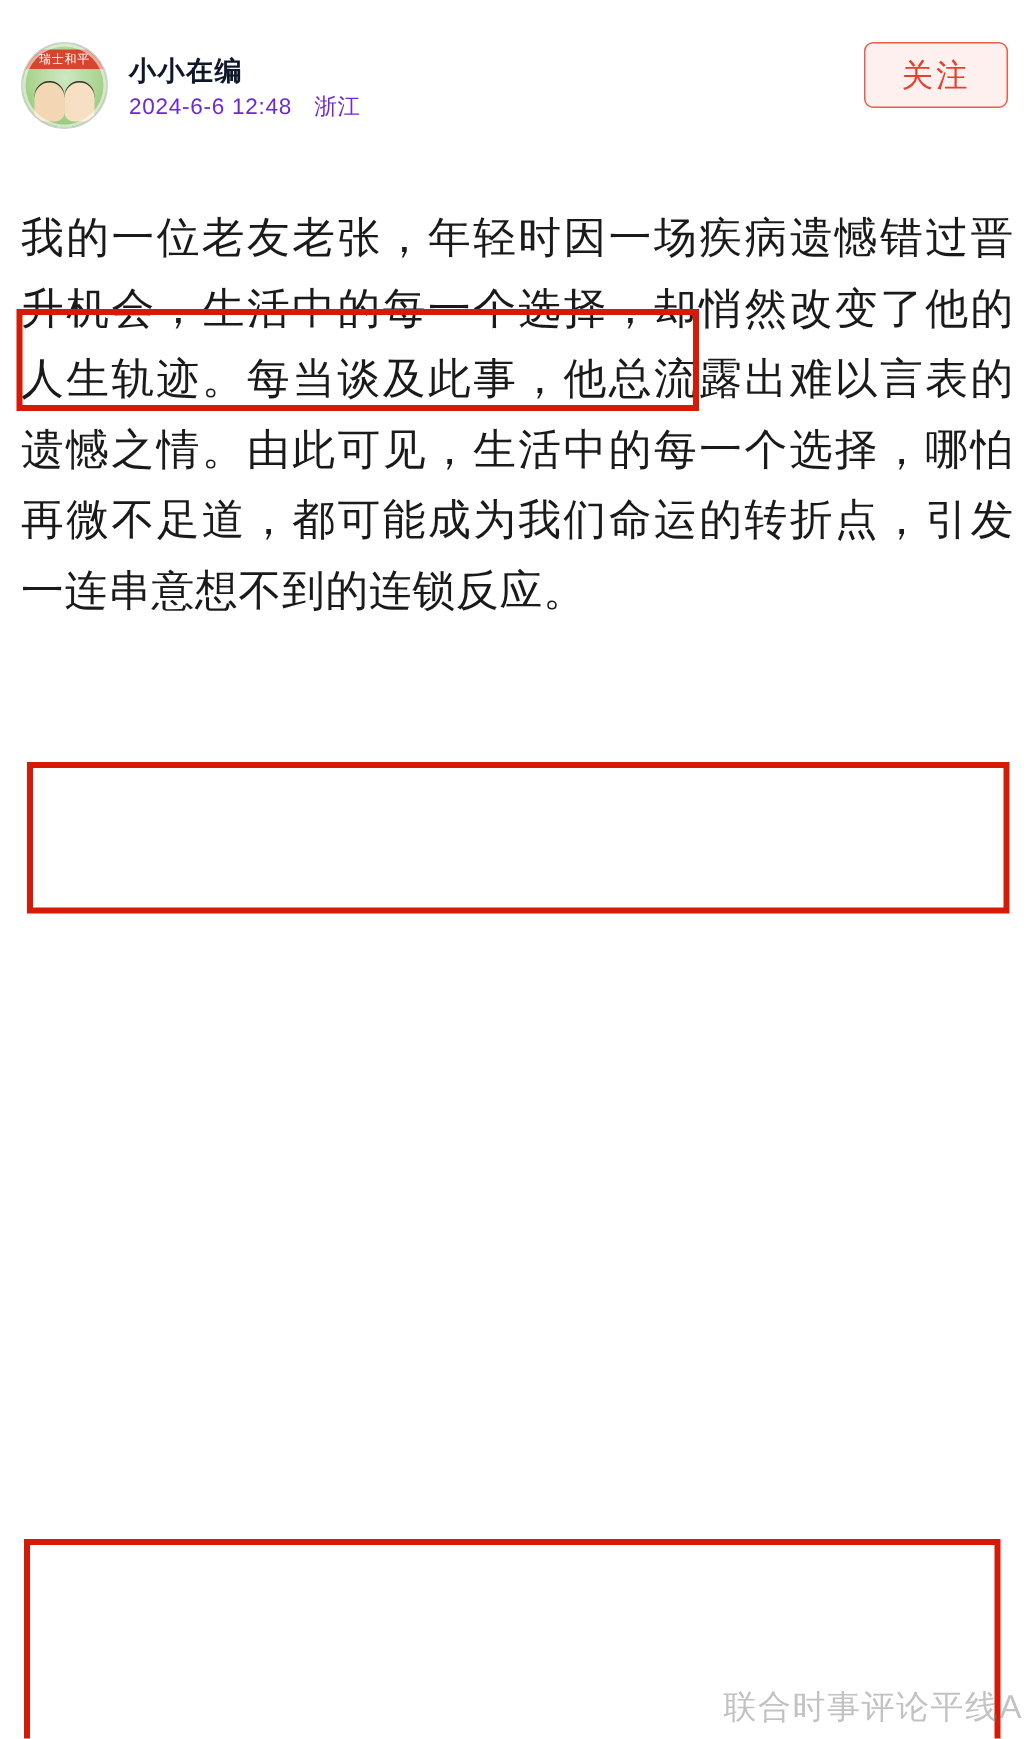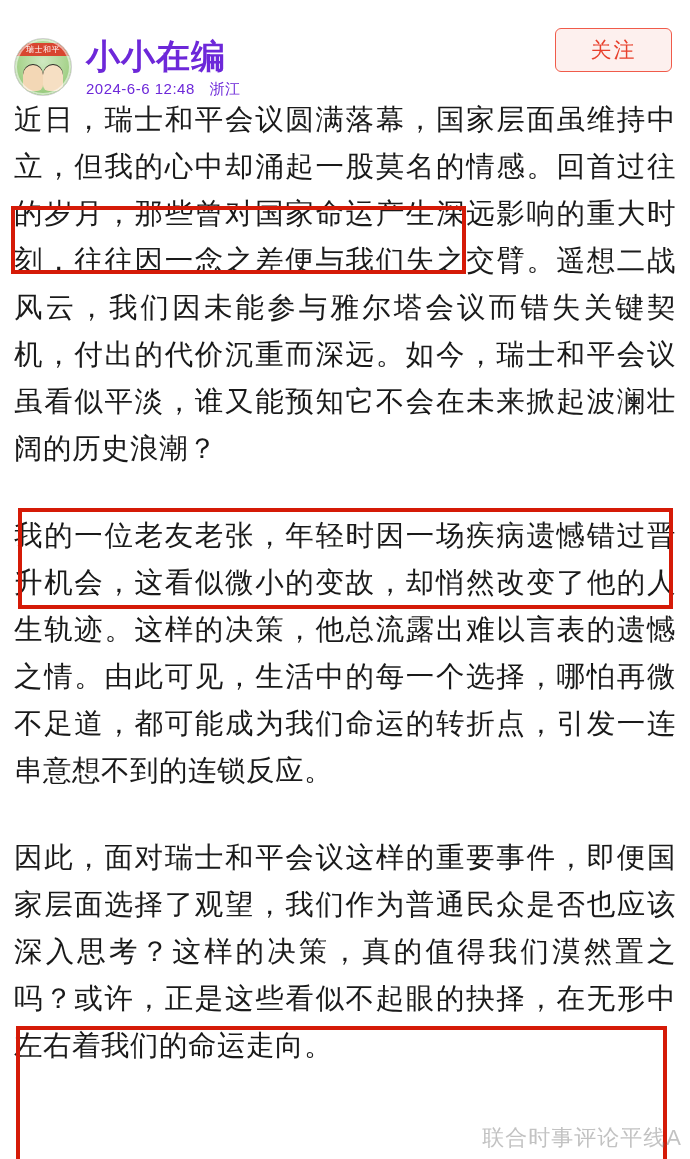--- a/index.html
+++ b/index.html
@@ -14,21 +14,21 @@
     position: relative;
     overflow: hidden;
     font-family: "Liberation Serif", serif;
     color: #1a1a1a;
   }
 
   
   .header {
     position: relative;
     display: flex;
-    align-items: flex-end;
+    align-items: center;
     padding: 18px 16px 0 14px;
     height: 96px;
   }
   .avatar {
     width: 58px;
     height: 58px;
     border-radius: 50%;
     flex: 0 0 58px;
     position: relative;
     overflow: hidden;
@@ -78,40 +78,40 @@
 
   .name-block {
     margin-left: 14px;
     padding-top: 2px;
     display: flex;
     flex-direction: column;
     gap: 8px;
   }
   .author-name {
     font-family: "Liberation Sans", sans-serif;
-    font-size: 34px;
+    font-size: 18px;
     font-weight: bold;
-    color: #6d28d9;
+    color: #0f172a;
     letter-spacing: 1px;
     line-height: 1;
   }
   .meta-line {
     font-family: "Liberation Sans", sans-serif;
     font-size: 15px;
     color: #6d28d9;
     letter-spacing: 0.5px;
     line-height: 1;
   }
   .meta-line .loc { margin-left: 10px; }
 
   .follow-btn {
     position: absolute;
     right: 18px;
     top: 28px;
-    width: 117px;
+    width: 96px;
     height: 44px;
     border: 1px solid #f05b4a;
     border-radius: 6px;
     background: #fdf0ee;
     color: #e8402c;
     font-family: "Liberation Sans", sans-serif;
     font-size: 21px;
     letter-spacing: 2px;
     display: flex;
     align-items: center;
@@ -178,26 +178,24 @@
       <span>2024-6-6 12:48</span>
       <span class="loc">浙江</span>
     </div>
   </div>
 
   <div class="follow-btn">关注</div>
 </div>
 
 <div class="article">
 
-  <p class="para">近日，瑞士和平会议圆满落幕，国家层面虽维持中立，但我的心中却涌起一股莫名的情感。回首过往的岁月，那些曾对国家命运产生深远影响的重大时刻，往往因一念之差便与我们失之交臂。遥想二战风云，我们因未能参与雅尔塔会议而错失关键契机，付出的代价沉重而深远。如今，瑞士和平会议虽看似平淡，谁又能预知它不会在未来掀起波澜壮阔的历史浪潮？</p>
   <div class="p-gap"></div>
 
-  <p class="para">我的一位老友老张，年轻时因一场疾病遗憾错过晋升机会，这看似微小的变故，却悄然改变了他的人生轨迹。这样的决策，他总流露出难以言表的遗憾之情。由此可见，生活中的每一个选择，哪怕再微不足道，都可能成为我们命运的转折点，引发一连串意想不到的连锁反应。</p>
+  <p class="para">我的一位老友老张，年轻时因一场疾病遗憾错过晋升机会，生活中的每一个选择，却悄然改变了他的人生轨迹。每当谈及此事，他总流露出难以言表的遗憾之情。由此可见，生活中的每一个选择，哪怕再微不足道，都可能成为我们命运的转折点，引发一连串意想不到的连锁反应。</p>
   <div class="p-gap"></div>
 
-  <p class="para">因此，面对瑞士和平会议这样的重要事件，即便国家层面选择了观望，我们作为普通民众是否也应该深入思考？这样的决策，真的值得我们漠然置之吗？或许，正是这些看似不起眼的抉择，在无形中左右着我们的命运走向。</p>
 
   <div class="redbox" id="box1" style="border-color: rgb(213, 26, 7);"></div>
   <div class="redbox" id="box2" style="border-color: rgb(213, 26, 7);"></div>
   <div class="redbox" id="box3" style="border-color: rgb(213, 26, 7);"></div>
 </div>
 
 <div class="watermark">联合时事评论平线A</div>
 
 </body></html>

